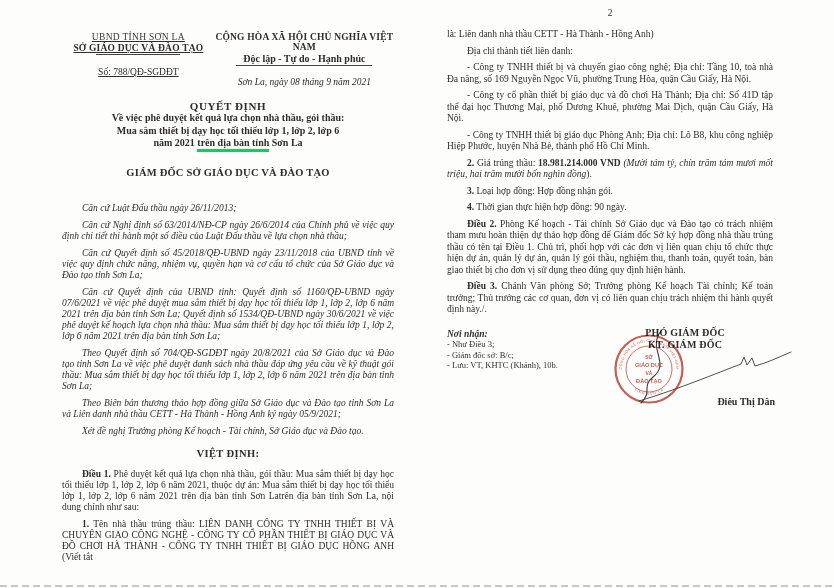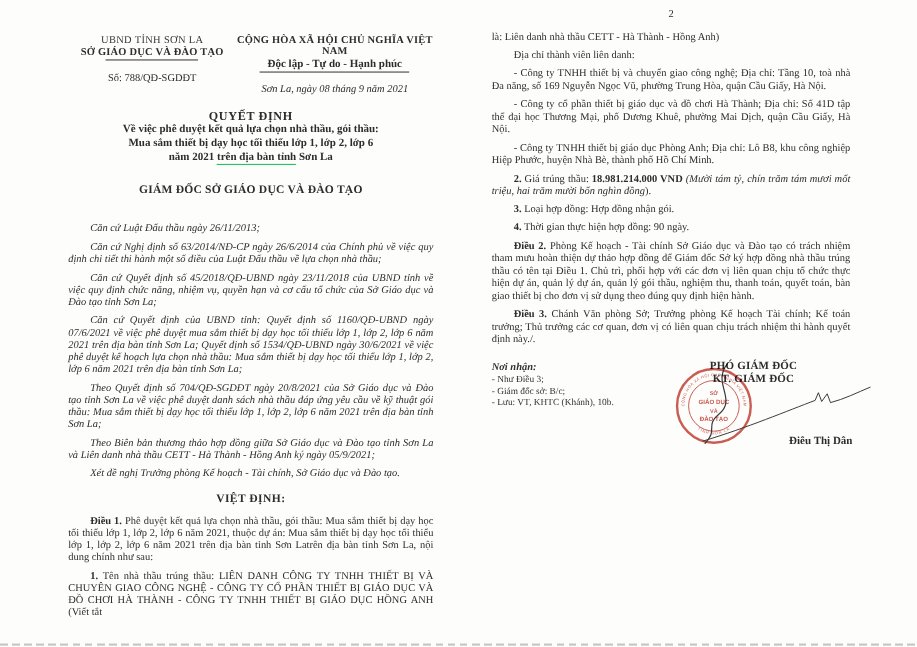--- a/index.html
+++ b/index.html
@@ -5,35 +5,35 @@
   html,body { margin:0; padding:0; background:#ffffff; }
   .sheet {
     position:relative; width:834px; height:588px; overflow:hidden;
     background:#fdfdfb;
     font-family:"Liberation Serif","DejaVu Serif",serif;
     color:#2e2d2b;
   }
   
   .page-left { position:absolute; left:62px; top:32px; width:332px; }
   .hdr { display:flex; }
-  .hdr-left { width:46%; text-align:center; }
+  .hdr-left { width:46%; text-align:center;text-decoration:underline; }
   .hdr-right { width:54%; text-align:center; }
   .h-org1 { font-size:9.5px; letter-spacing:.3px; color:#3a3937; }
   .h-org2 { font-size:9.5px; font-weight:bold; letter-spacing:.2px; margin-top:1px; }
   .h-rep1 { font-size:9.5px; font-weight:bold; letter-spacing:.2px; }
   .h-rep2 { font-size:10px; font-weight:bold; margin-top:1px; }
   .uline  { height:0; border-bottom:1px solid #46443f; margin:1px auto 0; }
   .u-org  { width:84px; }
   .u-rep  { width:136px; }
   .docnum   { font-size:9.5px; margin-top:12px; }
   .dateline { font-size:9.5px; font-style:italic; margin-top:11px; }
   .titleblock { margin-top:13px; text-align:center; font-weight:bold; }
   .t-main { font-size:11px; letter-spacing:.6px; }
   .t-sub  { font-size:10px; line-height:12.5px; }
-  .u-part { border-bottom:1px solid #22c55e; padding-bottom:0.5px; }
+  .u-part { border-bottom:3px solid #22c55e; padding-bottom:0.5px; }
   .issuer { margin-top:17px; text-align:center; font-weight:bold; font-size:10.5px; letter-spacing:.2px; }
   .recitals { margin-top:25px; }
   .para { font-size:9.5px; line-height:11px; text-align:justify; text-indent:20px; margin:0 0 6px 0; }
   .rec  { font-style:italic; }
   .qd2 { text-align:center; font-weight:bold; font-size:10.5px; letter-spacing:.4px; margin:11px 0 10px 0; }
   .lbl { font-weight:bold; }
   
   .page-right { position:absolute; left:447px; top:8px; width:326px; }
   .pgnum { text-align:center; font-size:9.5px; margin-bottom:11px; }
   .pr .para { line-height:11.5px; margin-bottom:5px; }
@@ -102,21 +102,21 @@
     <p class="para"><span class="lbl">1.</span><span> Tên nhà thầu trúng thầu: LIÊN DANH CÔNG TY TNHH THIẾT BỊ VÀ CHUYÊN GIAO CÔNG NGHỆ - CÔNG TY CỔ PHẦN THIẾT BỊ GIÁO DỤC VÀ ĐỒ CHƠI HÀ THÀNH - CÔNG TY TNHH THIẾT BỊ GIÁO DỤC HỒNG ANH (Viết tắt</span></p>
 
   </div>
 
   <div class="page-right pr">
 
     <div class="pgnum">2</div>
 
     <p class="para noindent">là: Liên danh nhà thầu CETT - Hà Thành - Hồng Anh)</p>
 
-    <p class="para">Địa chỉ thành viên liên danh:</p>
+    <p class="para">Địa chỉ thành tiết liên danh:</p>
 
     <p class="para">- Công ty TNHH thiết bị và chuyển giao công nghệ; Địa chỉ: Tầng 10, toà nhà Đa năng, số 169 Nguyễn Ngọc Vũ, phường Trung Hòa, quận Cầu Giấy, Hà Nội.</p>
     <p class="para">- Công ty cổ phần thiết bị giáo dục và đồ chơi Hà Thành; Địa chỉ: Số 41D tập thể đại học Thương Mại, phố Dương Khuê, phường Mai Dịch, quận Cầu Giấy, Hà Nội.</p>
     <p class="para">- Công ty TNHH thiết bị giáo dục Phòng Anh; Địa chỉ: Lô B8, khu công nghiệp Hiệp Phước, huyện Nhà Bè, thành phố Hồ Chí Minh.</p>
 
     <p class="para"><span class="lbl">2.</span><span> Giá trúng thầu: </span><span class="amount">18.981.214.000 VND </span><span class="amount-words">(Mười tám tỷ, chín trăm tám mươi mốt triệu, hai trăm mười bốn nghìn đồng</span><span>).</span></p>
 
     <p class="para"><span class="lbl">3.</span><span> Loại hợp đồng: Hợp đồng nhận gói.</span></p>
 
     <p class="para"><span class="lbl">4.</span><span> Thời gian thực hiện hợp đồng: 90 ngày.</span></p>

